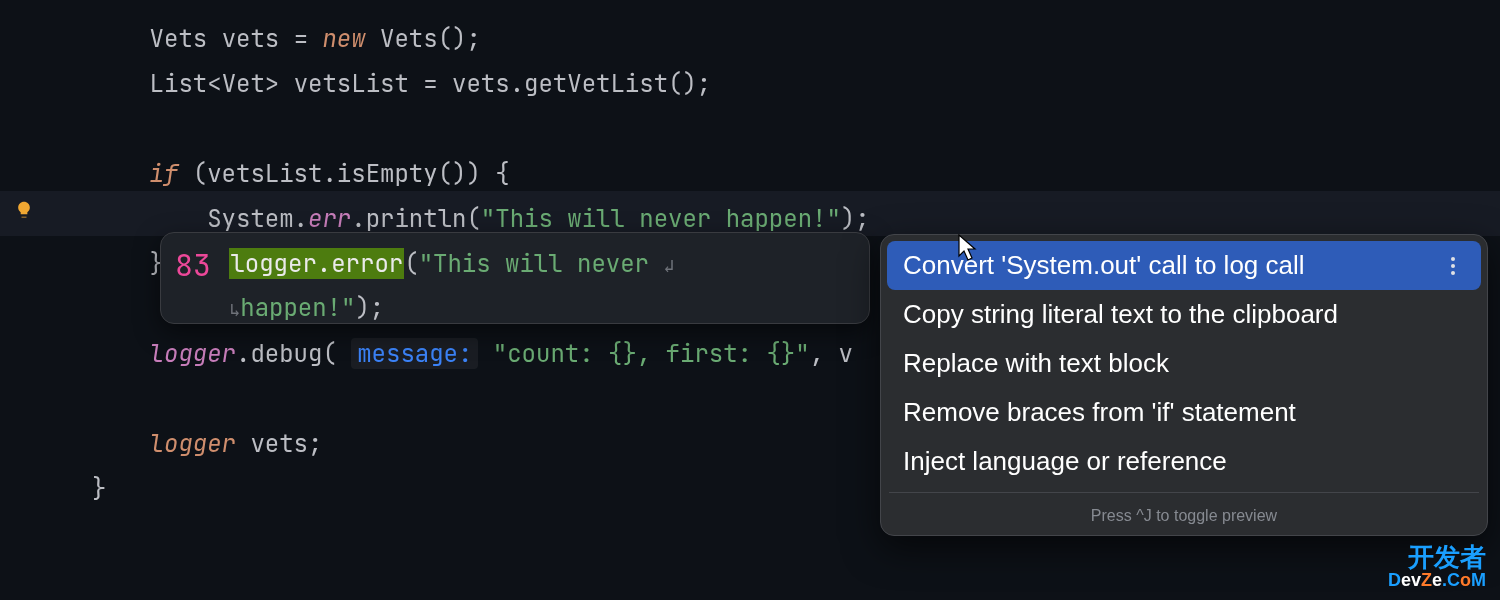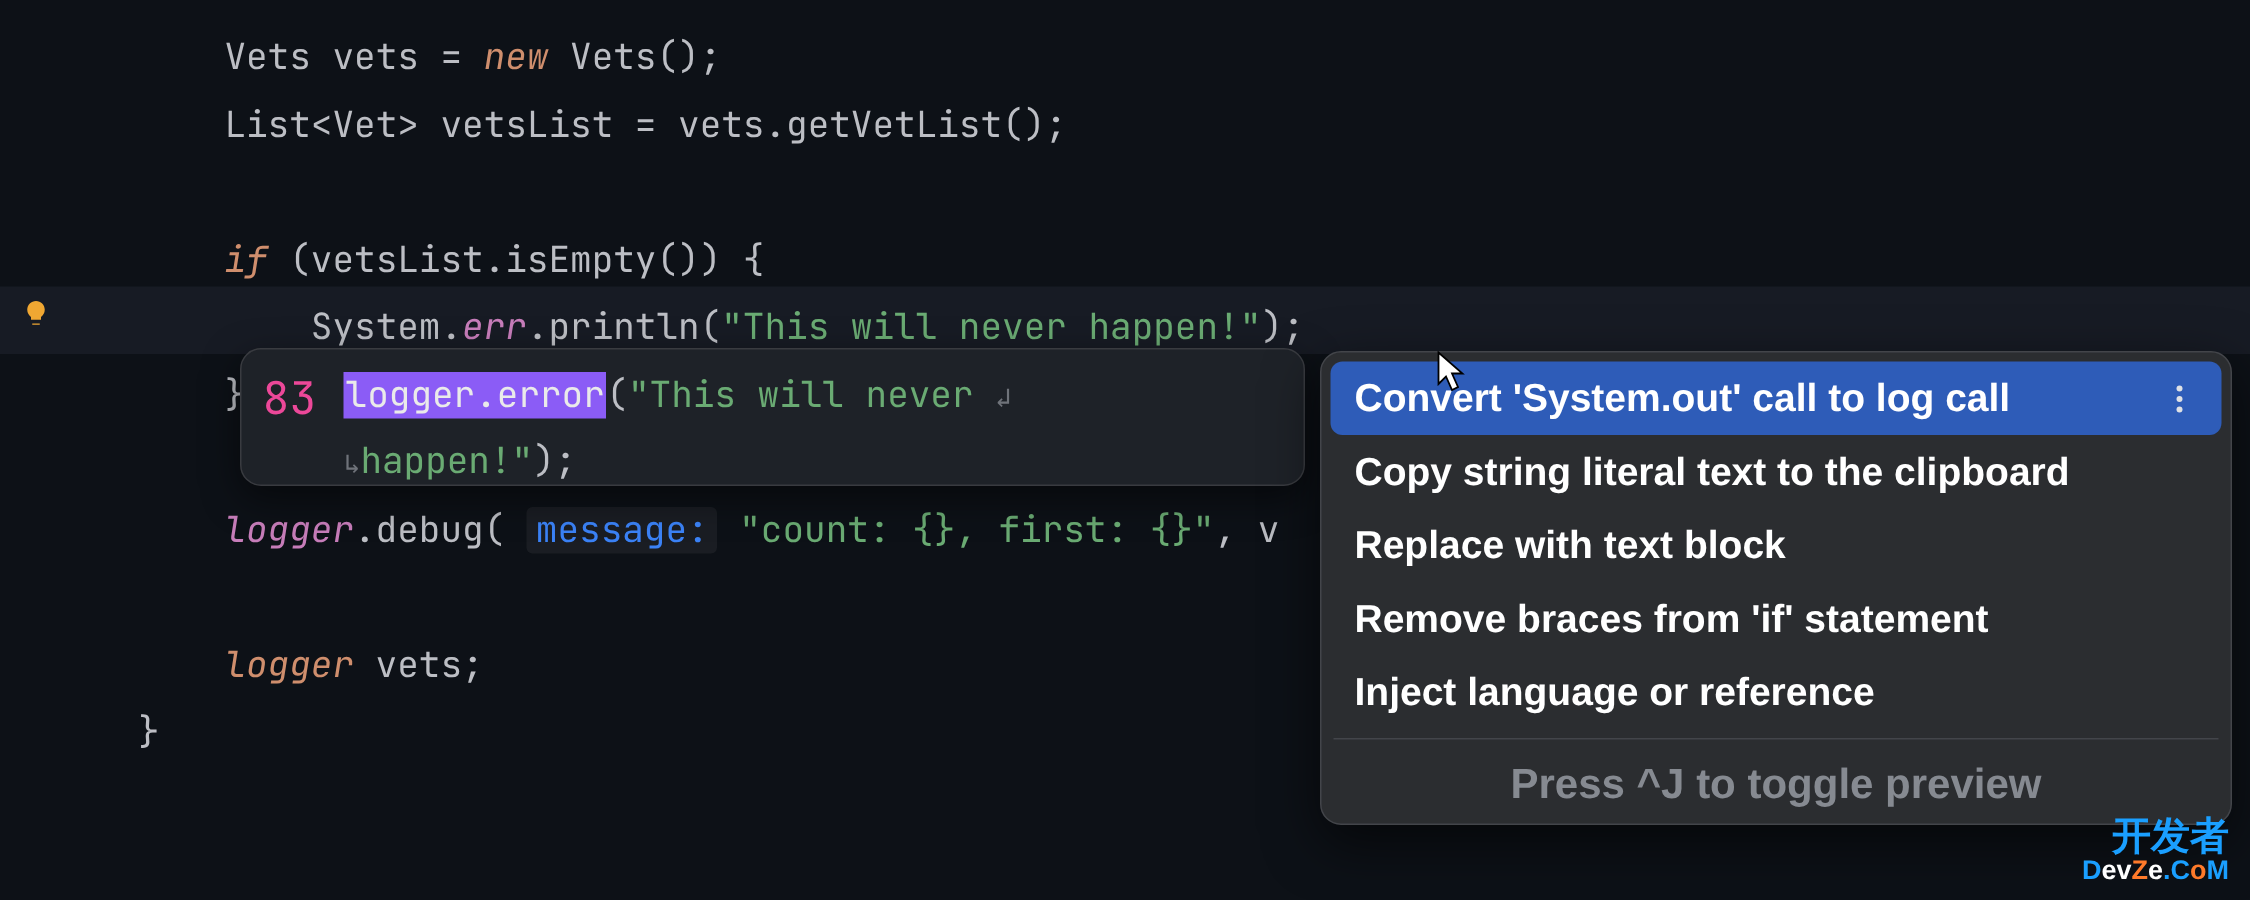--- a/index.html
+++ b/index.html
@@ -63,34 +63,33 @@
       width: 44px; text-align: center;
       vertical-align: top;
       padding-top: 2px;
     }
     .preview-code {
       display: inline-block;
       vertical-align: top;
       font-size: 24px;
       line-height: 42px;
     }
-    .sel { background: #8b5cf6; color: #eaeaea; padding: 0 1px; }
+    .sel { background: #4d7c0f; color: #eaeaea; padding: 0 1px; }
     .wrap-glyph { color: #6f737a; font-size: 18px; }
 
     .context-menu {
       position: absolute;
       left: 880px; top: 234px;
       width: 608px;
       background: #2b2d30;
       border: 1px solid #43454a;
       border-radius: 14px;
       box-shadow: 0 12px 36px rgba(0,0,0,0.6);
       padding: 6px;
       font-family: -apple-system, 'Segoe UI', sans-serif;
-      font-weight: bold;
     }
     .menu-item {
       display: flex;
       align-items: center;
       justify-content: space-between;
       padding: 9px 16px;
       font-size: 26px;
       color: #ffffff;
       border-radius: 8px;
       cursor: pointer;
@@ -102,21 +101,21 @@
     .menu-kebab {
       width: 24px; height: 24px;
       display: flex; flex-direction: column; justify-content: center; align-items: center;
       gap: 3px;
     }
     .menu-kebab span { width: 4px; height: 4px; background: #dfe1e5; border-radius: 50%; display: block; }
     .menu-sep { height: 1px; background: #43454a; margin: 6px 2px; }
     .menu-hint {
       text-align: center;
       color: #868a91;
-      font-size: 28px;
+      font-size: 16px;
       padding: 8px 0 4px;
     }
 
     .cursor-arrow {
       position: absolute;
       left: 958px; top: 234px;
       width: 20px; height: 28px;
       pointer-events: none;
     }
     .watermark {

